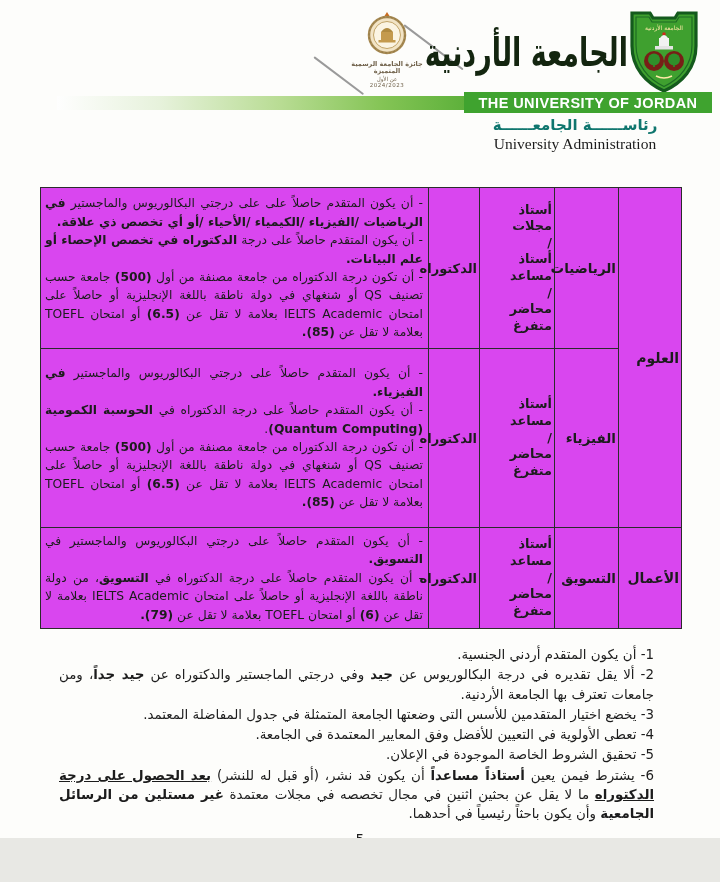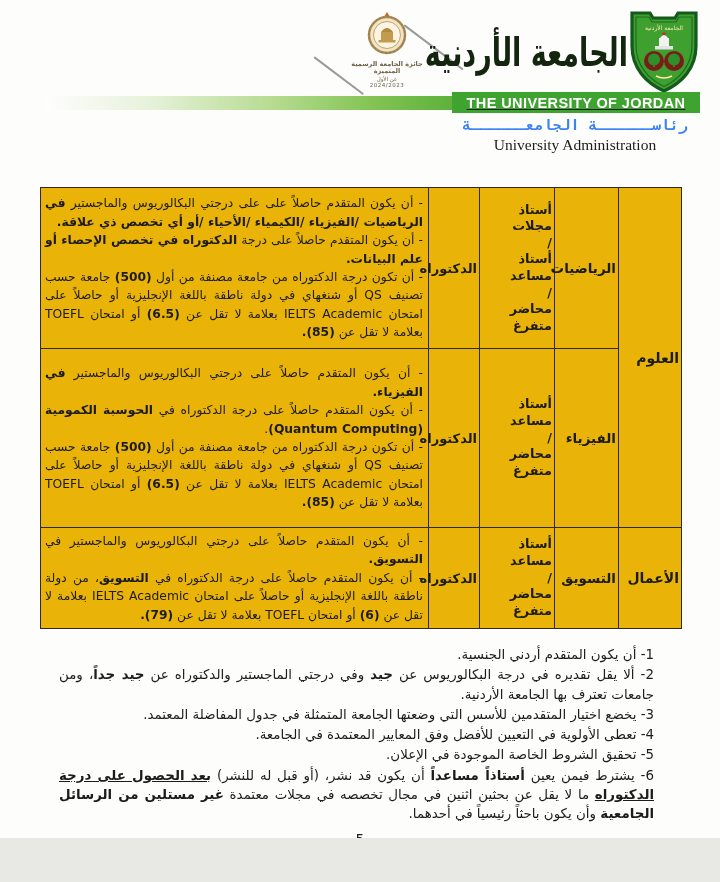--- a/index.html
+++ b/index.html
@@ -24,38 +24,38 @@
   .diag{position:absolute;height:2px;background:#9a9a9a;transform-origin:left center;border-radius:2px;}
   .diag1{left:404px;top:24px;width:74px;transform:rotate(37deg);}
   .diag2{left:314px;top:56px;width:62px;transform:rotate(37deg);}
   .calligraphy{
     position:absolute;left:448px;top:30px;width:180px;
     text-align:center;font-size:27px;font-weight:800;color:#13250f;
     transform:scaleY(1.45);transform-origin:center top;
     letter-spacing:-1px;white-space:nowrap;
   }
   .shield-wrap{position:absolute;left:620px;top:8px;}
-  .green-bar{position:absolute;left:45px;top:92px;width:655px;height:21px;display:flex;align-items:center;text-decoration:underline;}
+  .green-bar{position:absolute;left:57px;top:92px;width:655px;height:21px;display:flex;align-items:center;}
   .bar-gradient{flex:1;height:14px;background:linear-gradient(to right,#fefefe 0%,#e7f2dc 25%,#b8dc93 55%,#84c455 80%,#5eb13b 100%);}
   .bar-box{
     width:248px;height:21px;background:#3fa32f;
     color:#ffffff;font-family:"Liberation Sans",sans-serif;
     font-weight:bold;font-size:14.5px;letter-spacing:.4px;
     display:flex;align-items:center;justify-content:center;white-space:nowrap;
   }
   .admin-block{position:absolute;left:450px;top:116px;width:250px;text-align:center;}
-  .admin-ar{font-size:15px;font-weight:bold;color:#3b82f6;direction:rtl;font-family:Liberation Mono, monospace;}
+  .admin-ar{font-size:15px;font-weight:bold;color:#0f766e;direction:rtl;}
   .admin-en{font-size:15.5px;font-weight:normal;font-family:"Liberation Serif",serif;margin-top:1px;}
   
   table.req-table{
     margin:187px 39px 0 40px;
     width:641px;border-collapse:collapse;direction:rtl;
     table-layout:fixed;
   }
-  table.req-table td{border:1.3px solid #2c2c2c;vertical-align:middle;background:#eab308;}
+  table.req-table td{border:1.3px solid #2c2c2c;vertical-align:middle;background:#d946ef;}
   td.req-cell{
     padding:3px 5px 3px 4px;font-size:12.3px;line-height:1.5;
     text-align:justify;vertical-align:top;
   }
   .req-item{margin:0;}
   td.cell-center{font-weight:bold;}
   td.degree-cell{font-size:13px;padding:2px;}
   td.position-cell{font-size:12.8px;line-height:1.3;padding:2px;}
   td.department-cell{font-size:13.5px;padding:2px;}
   td.faculty-cell{font-size:14px;padding:2px;}

